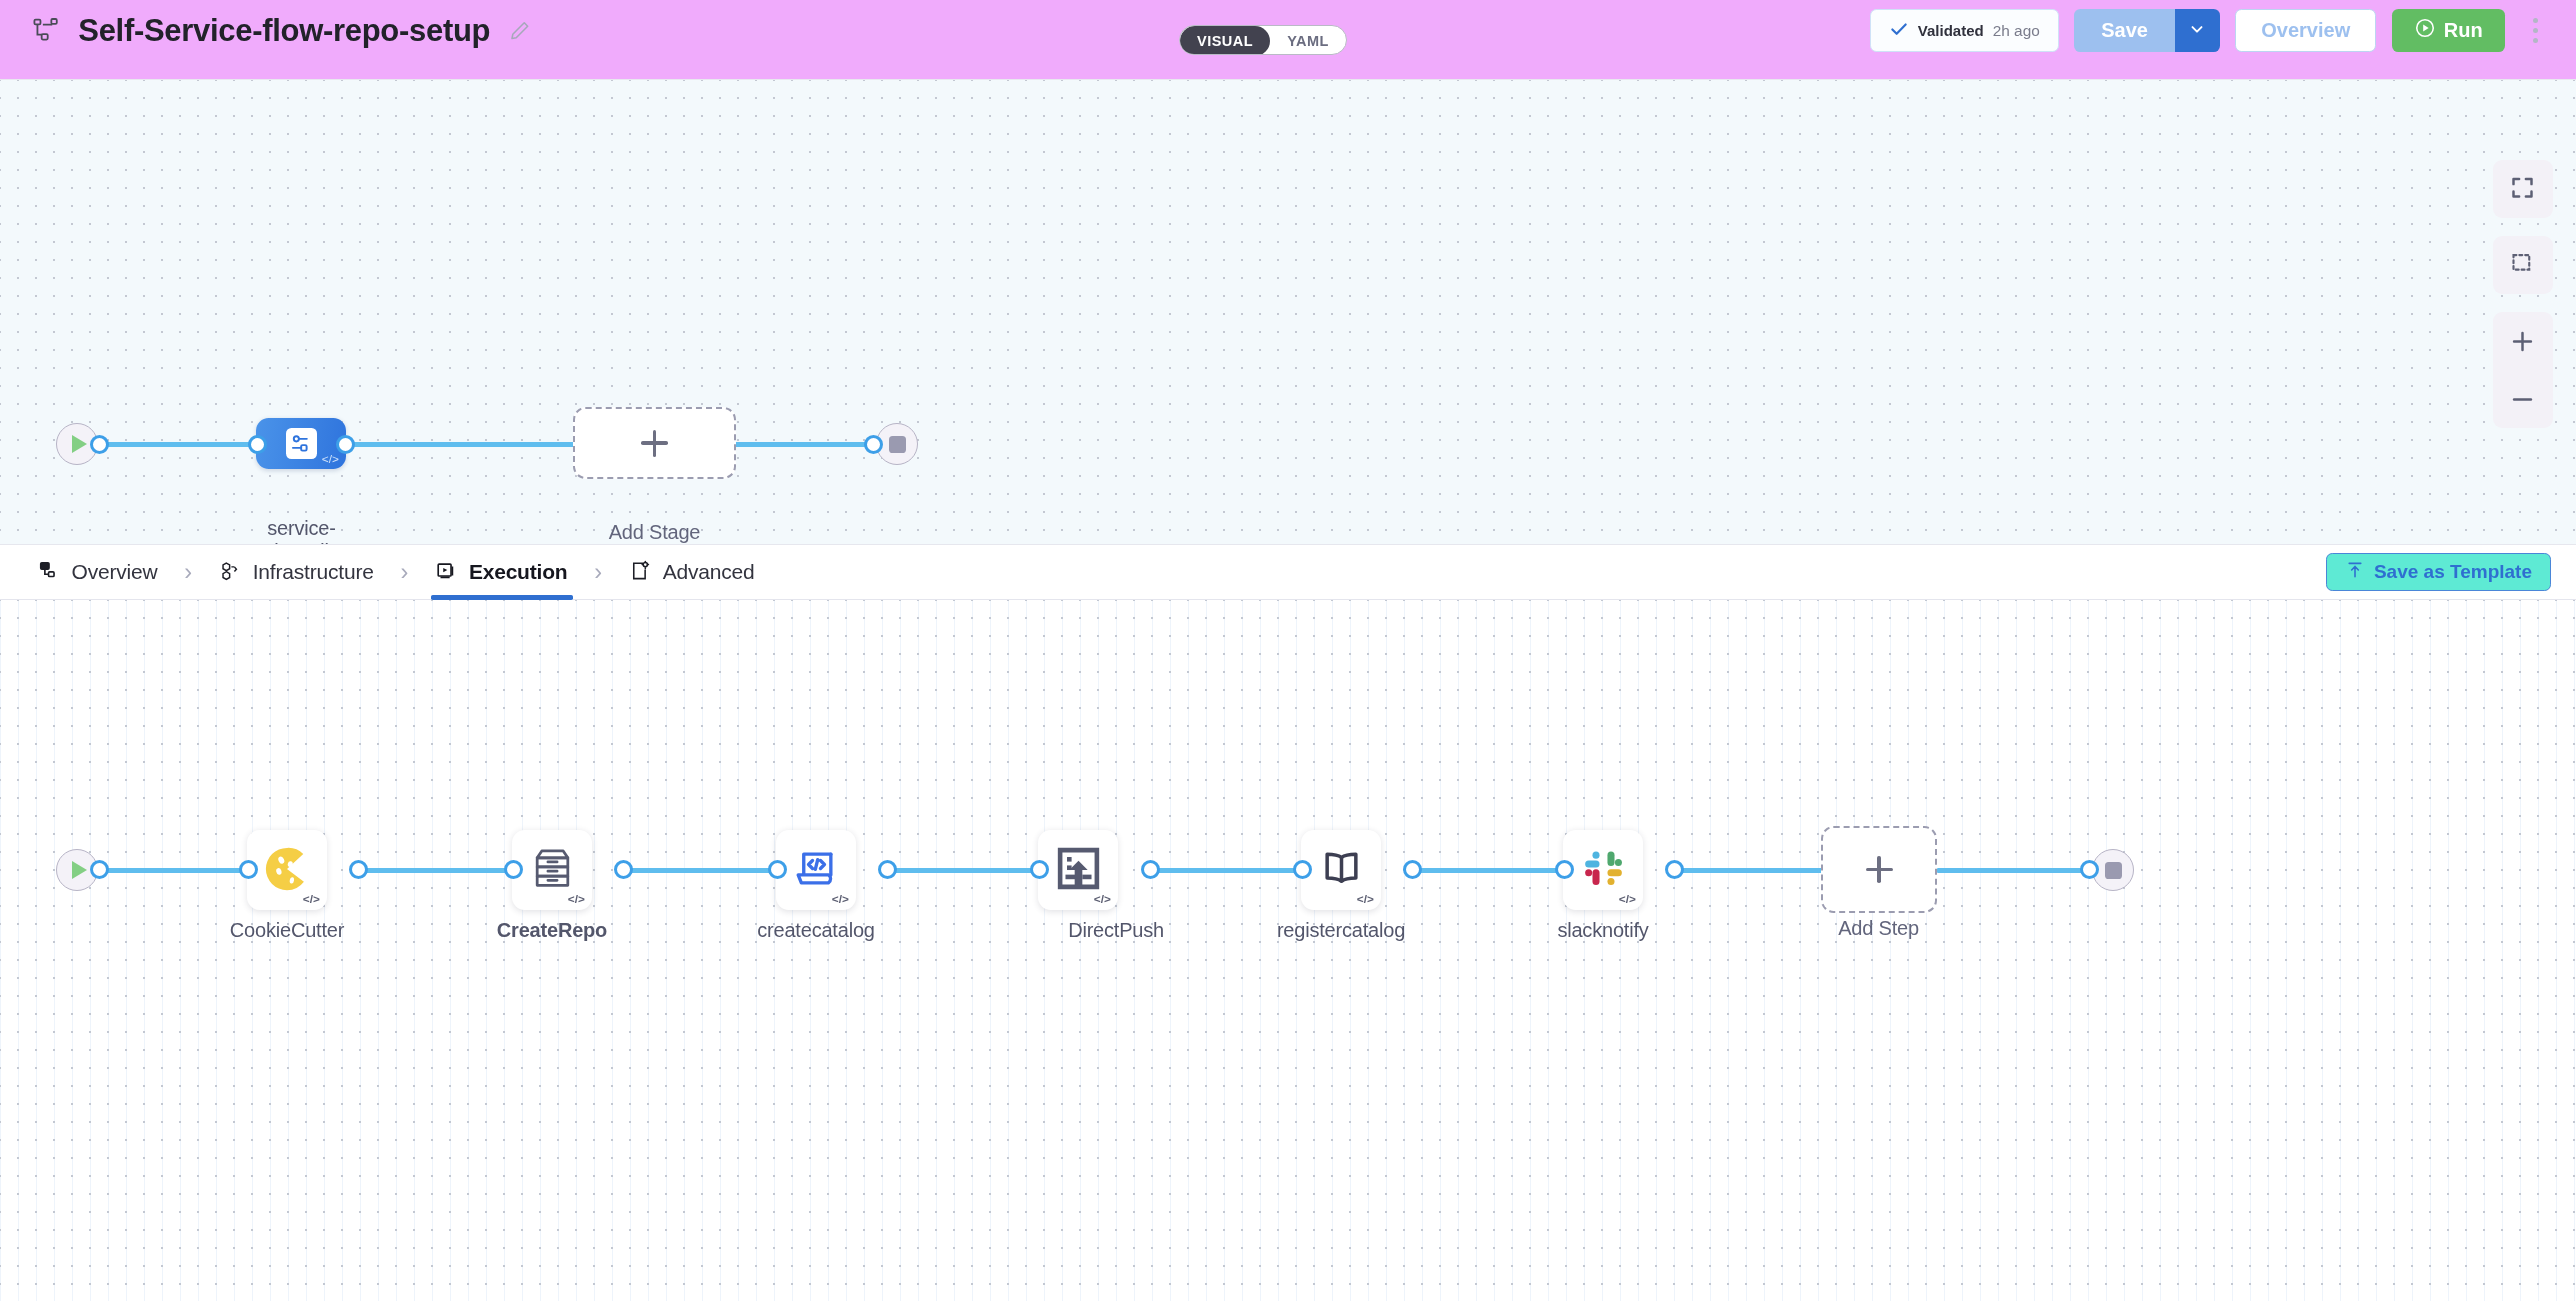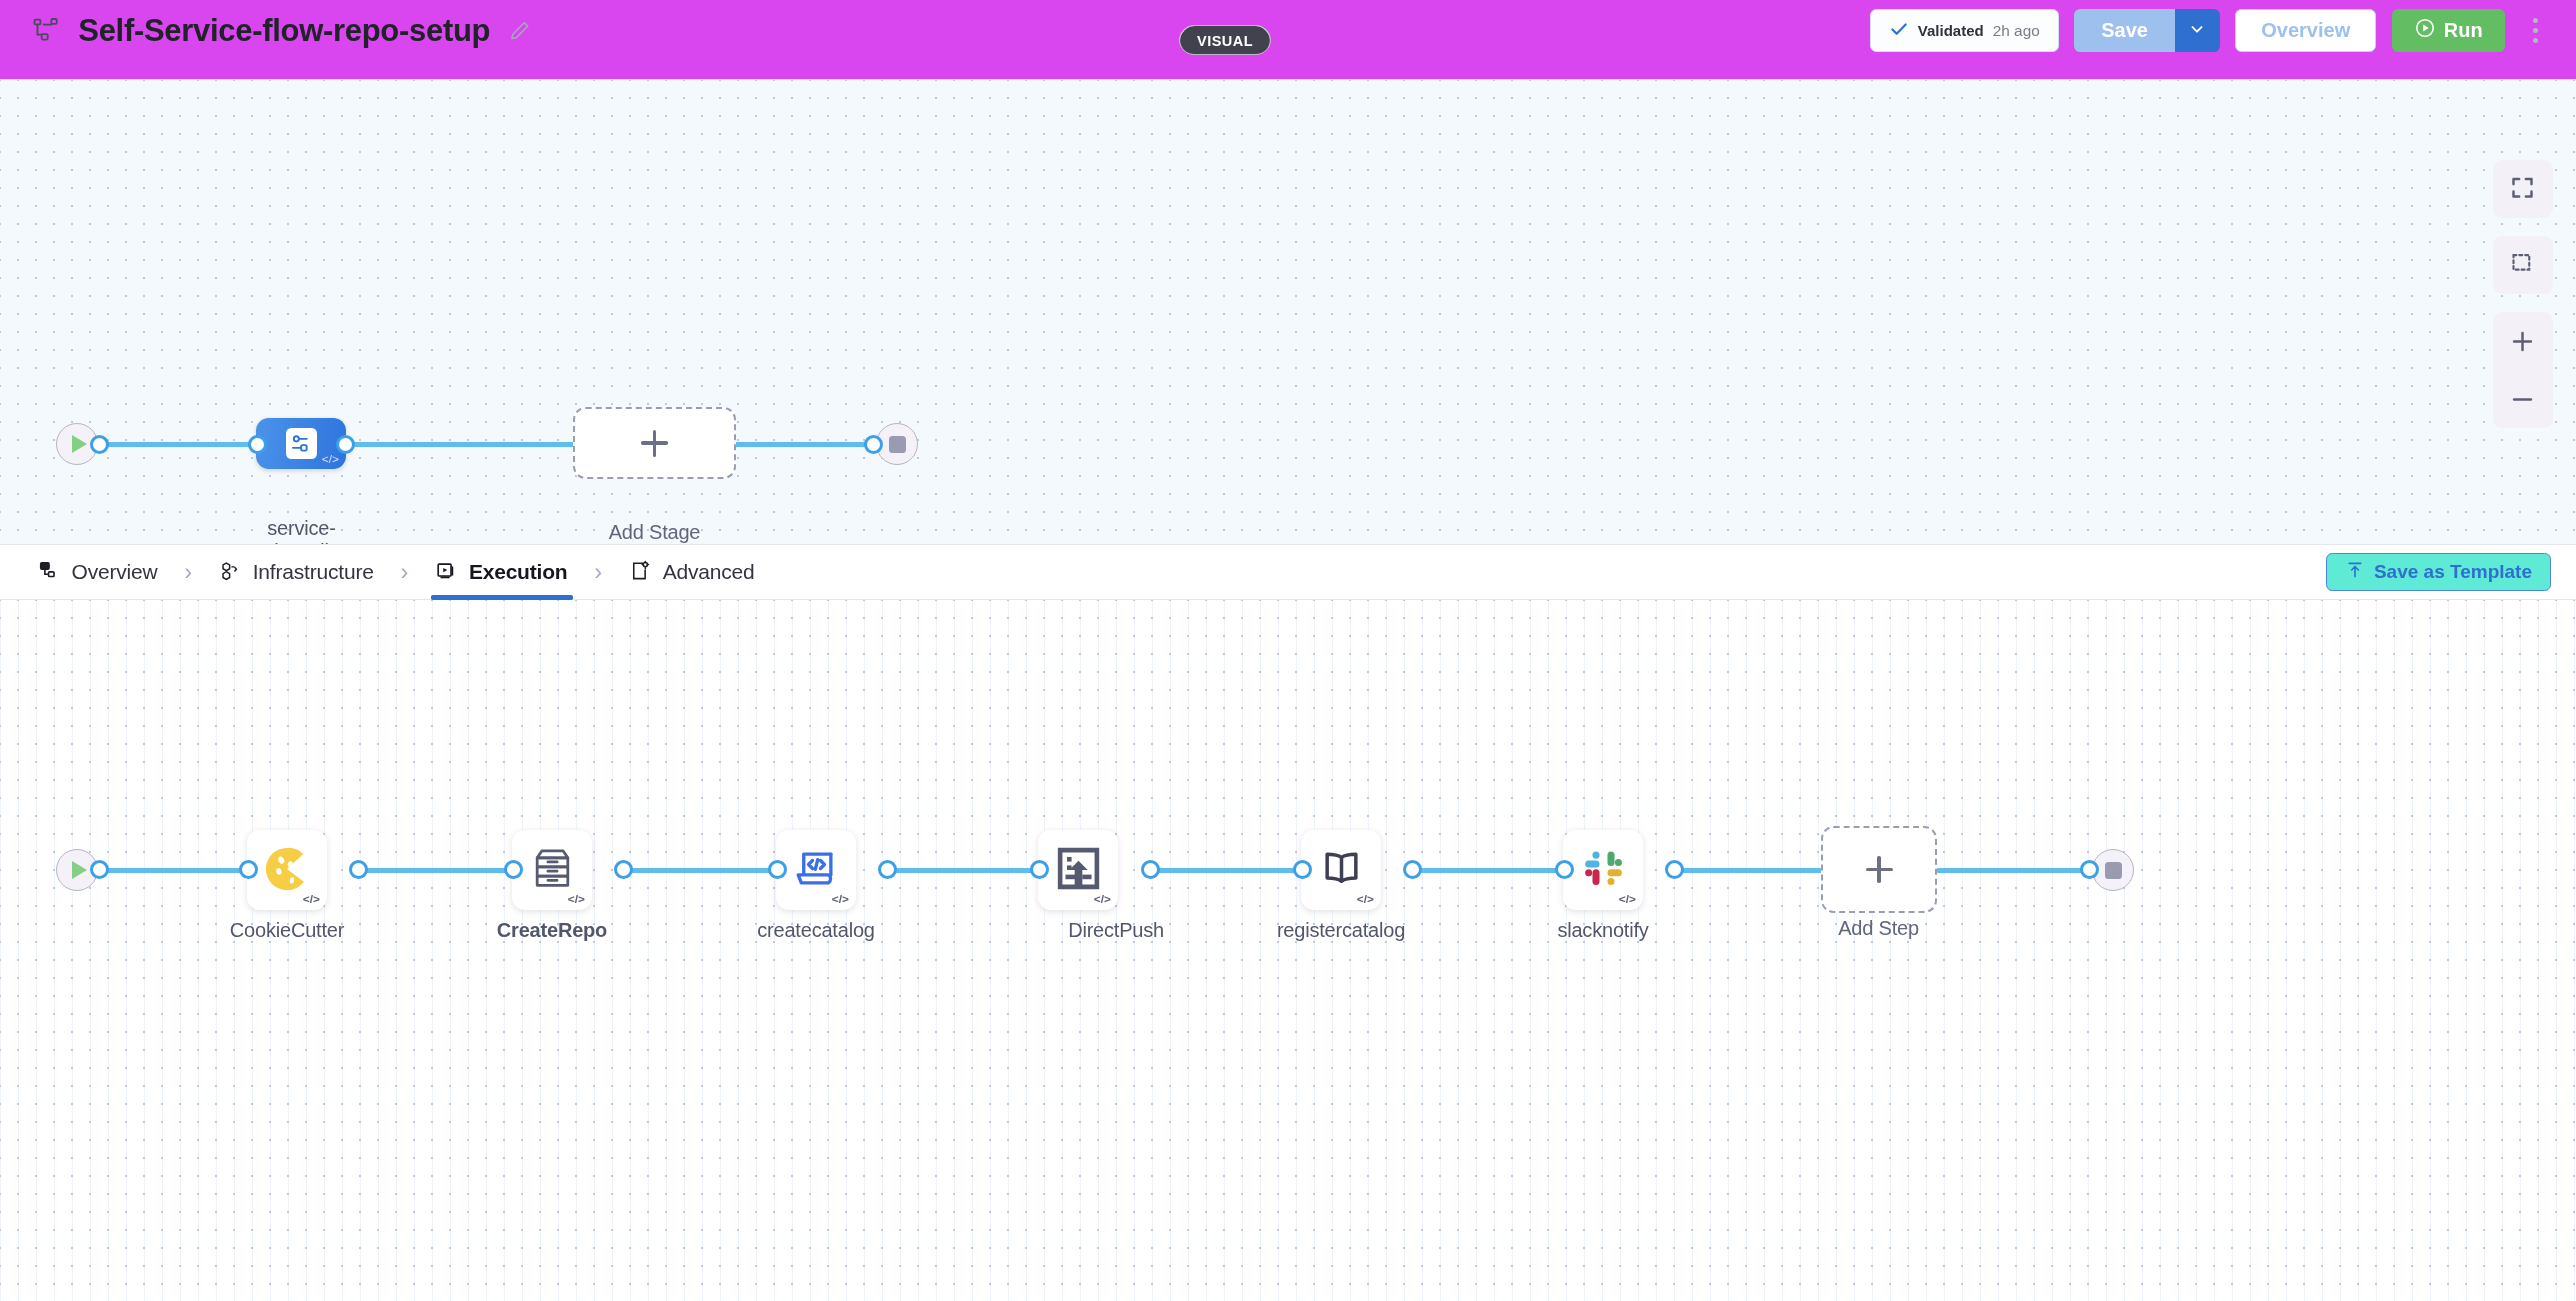--- a/index.html
+++ b/index.html
@@ -9,42 +9,42 @@
     font-family: "Liberation Sans", sans-serif;
     background: #ffffff;
     overflow: hidden;
     -webkit-font-smoothing: antialiased;
   }
 
   
   .header {
     position: relative;
     height: 80px;
-    background: #d946ef;
+    background: #f0abfc;
     border-bottom: 0.9px solid #e8e9ef;
     display: flex;
     align-items: center;
     padding: 0 25px 18px 31px;
     box-shadow: 0 0.9px 1.8px rgba(40,41,61,0.04);
   }
   .hdr-left { display: flex; align-items: center; gap: 16.3px; min-width: 0; }
   .pipeline-glyph { width: 31px; height: 31px; flex: 0 0 31px; display:flex; align-items:center; justify-content:center; }
   .pipeline-title {
     font-size: 31px; font-weight: bold; color: #22222a;
     letter-spacing: -0.3px; white-space: nowrap;
   }
   .edit-pencil { width: 27px; height: 27px; flex:0 0 27px; cursor: pointer; display:flex; align-items:center; justify-content:center; }
 
   .hdr-center {
     position: absolute; left: 1179px; top: 50%; transform: translateY(-50%);
   }
   .mode-toggle {
     display: flex; align-items: flex-start;
     border: 0.9px solid #b9bac6; border-radius: 904px;
-    height: 30px; background: #fff; overflow: hidden; flex-direction: column;
+    height: 30px; background: #fff; overflow: hidden;
   }
   .mode-opt {
     font-size: 14.5px; font-weight: bold; letter-spacing: 0.5px;
     padding: 0 17px; height: 30px; line-height: 30px; cursor: pointer;
     color: #6b6d80; border-radius: 904px;
   }
   .mode-opt.active { background: #42424f; color: #ffffff; }
 
   .hdr-right {
     margin-left: auto; display: flex; align-items: center; gap: 15.4px;

